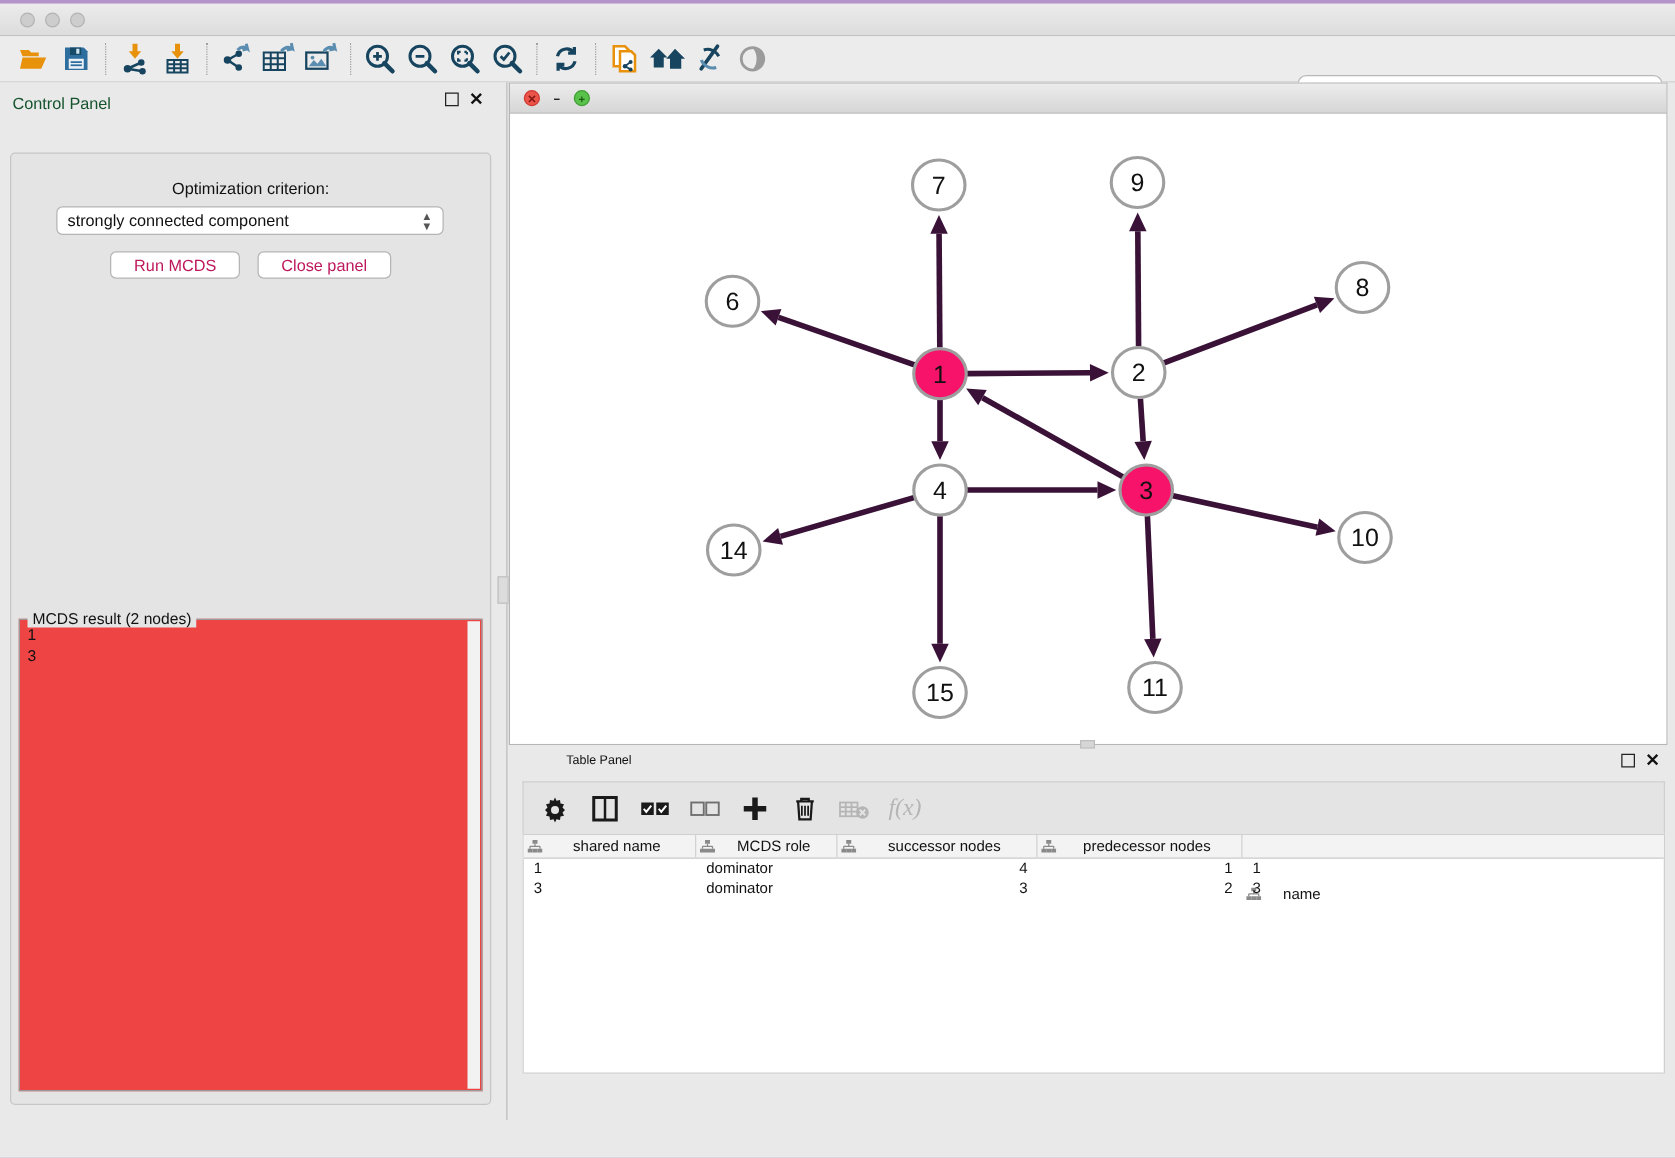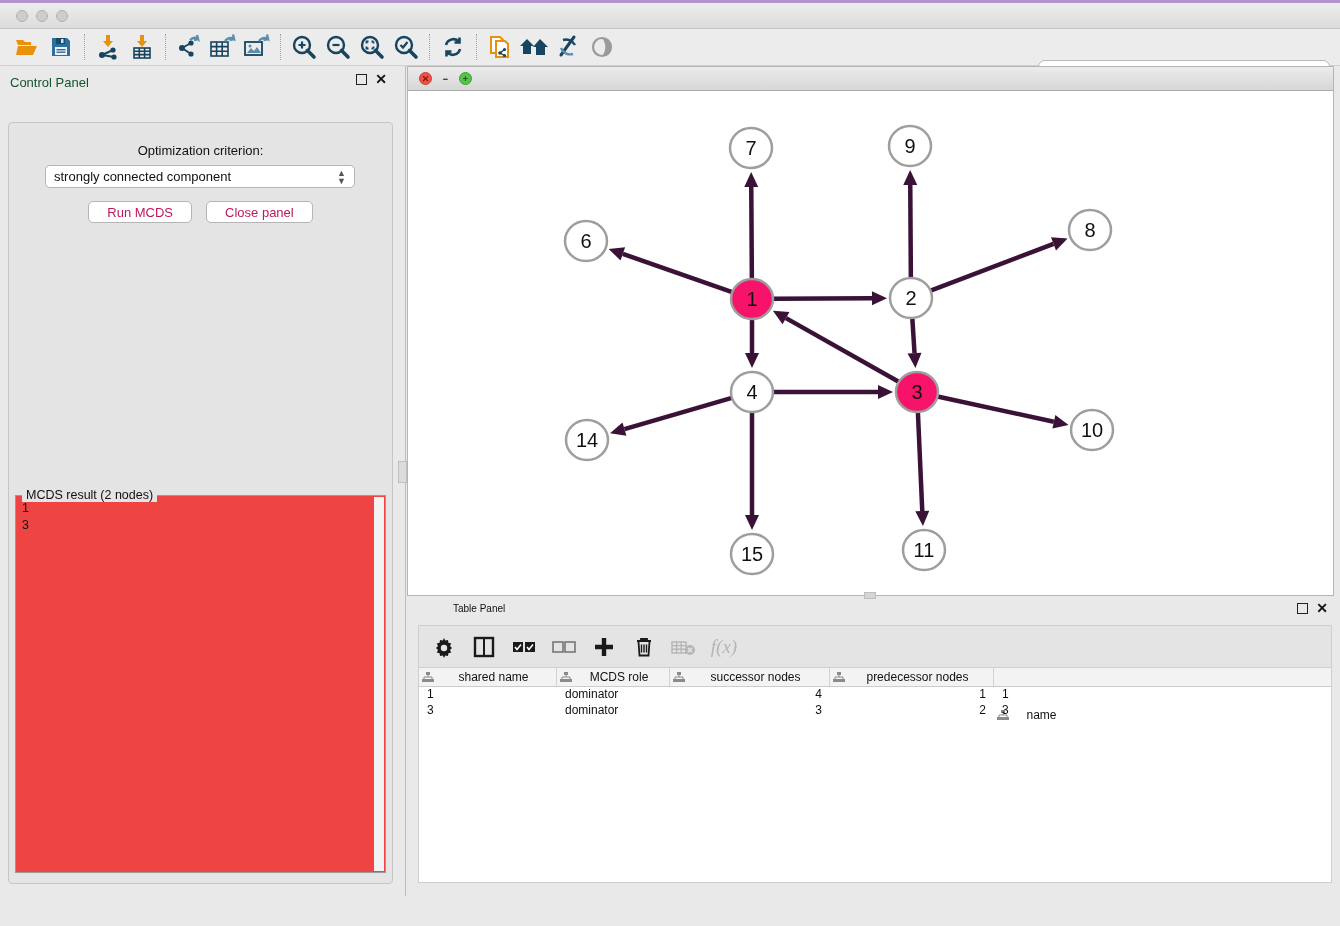--- a/index.html
+++ b/index.html
@@ -73,21 +73,21 @@
   .hsplit-handle { position:absolute; left:456px; bottom:-4px; width:12px; height:7px; background:#d6d6d6; border:1px solid #bdbdbd; }
 
   
   .tpanel { position:absolute; left:407px; top:596px; width:933px; height:292px; background:#e9e9e9; }
   .tpanel-hdr { position:absolute; left:10px; top:4px; font-size:10px; color:#111;margin-left:36px; }
   .ttoolbar { position:absolute; left:11px; top:26px; width:914px; height:42px;
     background:#e4e4e4; border:1px solid #cfcfcf; border-bottom:none; display:flex; align-items:center; gap:14px; padding-left:12px; }
   .tt-icon { width:26px; height:26px; display:flex; align-items:center; justify-content:center; cursor:pointer; }
   .fx { font-family:"Liberation Serif", serif; font-style:italic; font-size:19px; color:#b5b5b5; }
 
-  .dtable { position:absolute; left:11px; top:68px; width:914px; height:216px; background:#fff; border:1px solid #cfcfcf; }
+  .dtable { position:absolute; left:11px; top:68px; width:914px; height:192px; background:#fff; border:1px solid #cfcfcf; }
   .thead { display:flex; height:19px; background:#f3f3f3; border-bottom:1px solid #cccccc; }
   .th { display:flex; align-items:center; border-right:1px solid #d2d2d2; font-size:12px; color:#111; padding:0 3px; }
   .th .lbl { flex:1; text-align:center; }
   .trow { display:flex; height:16px; font-size:12px; color:#111; }
   .td { padding:0 8px; overflow:hidden; white-space:nowrap; }
 
   .ttabs { position:absolute; left:0; right:0; top:261px; display:flex; justify-content:center; }
   .bottombar { position:absolute; left:0; bottom:0; width:100%; height:33px; background:#e9e9e9; border-top:1px solid #cfcfcf; }
   .listbtn { position:absolute; left:10px; top:5px; width:30px; height:23px; background:#fdfdfd;
     border:1px solid #b5b5b5; display:flex; align-items:center; justify-content:center; cursor:pointer; }

